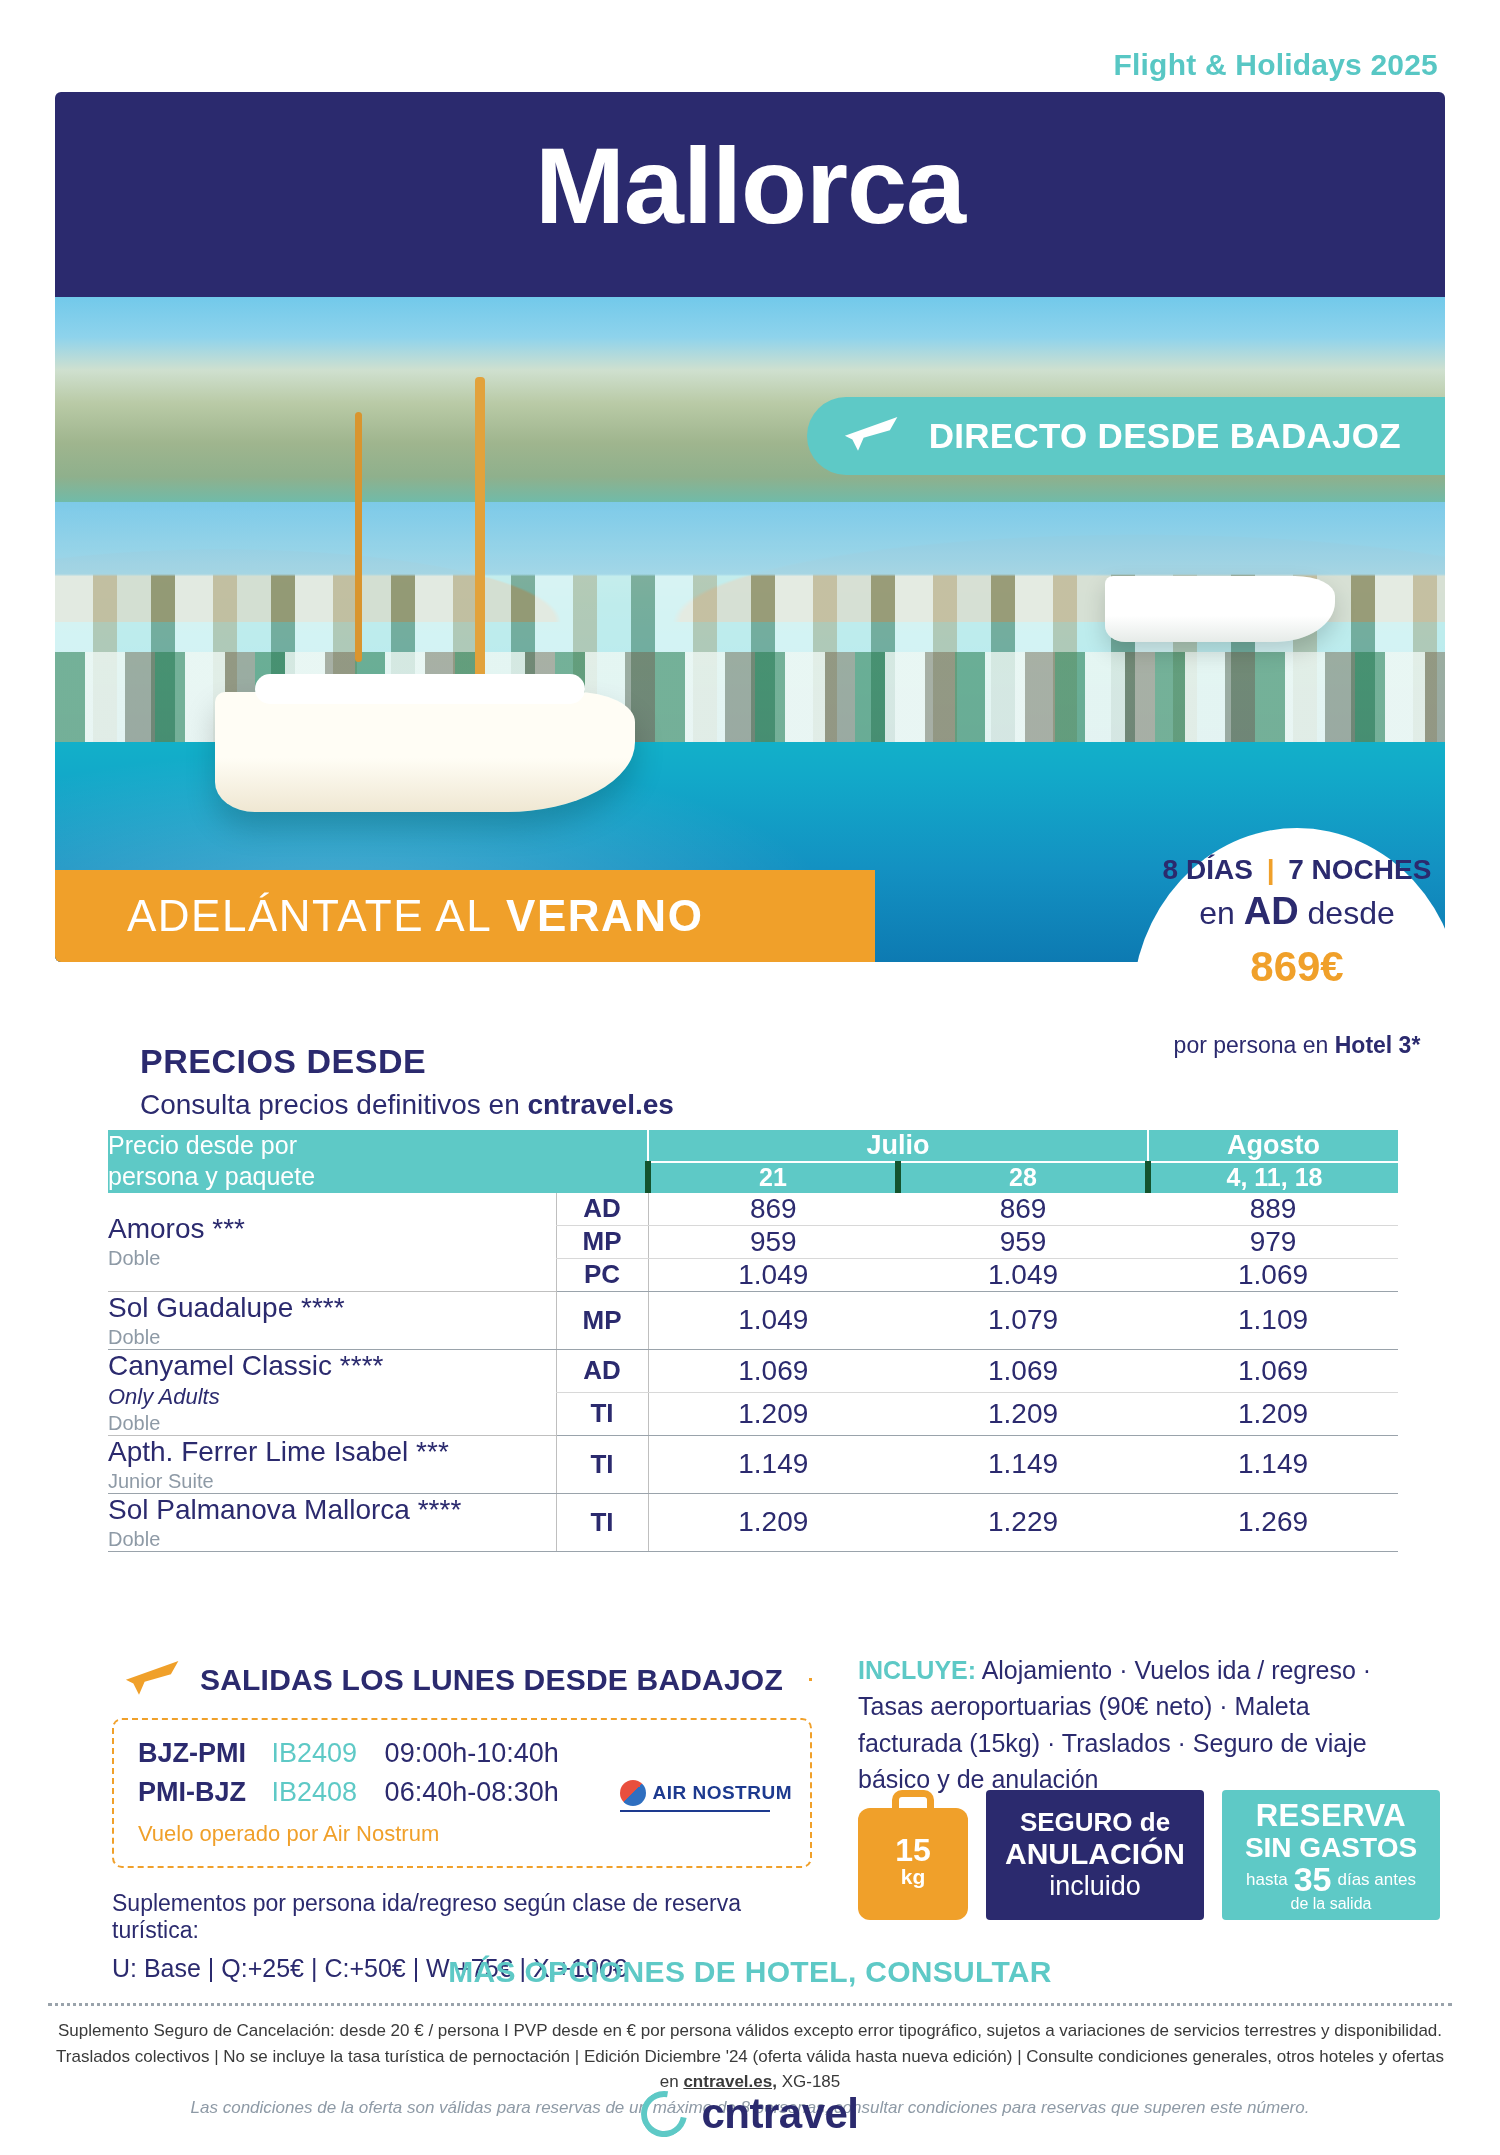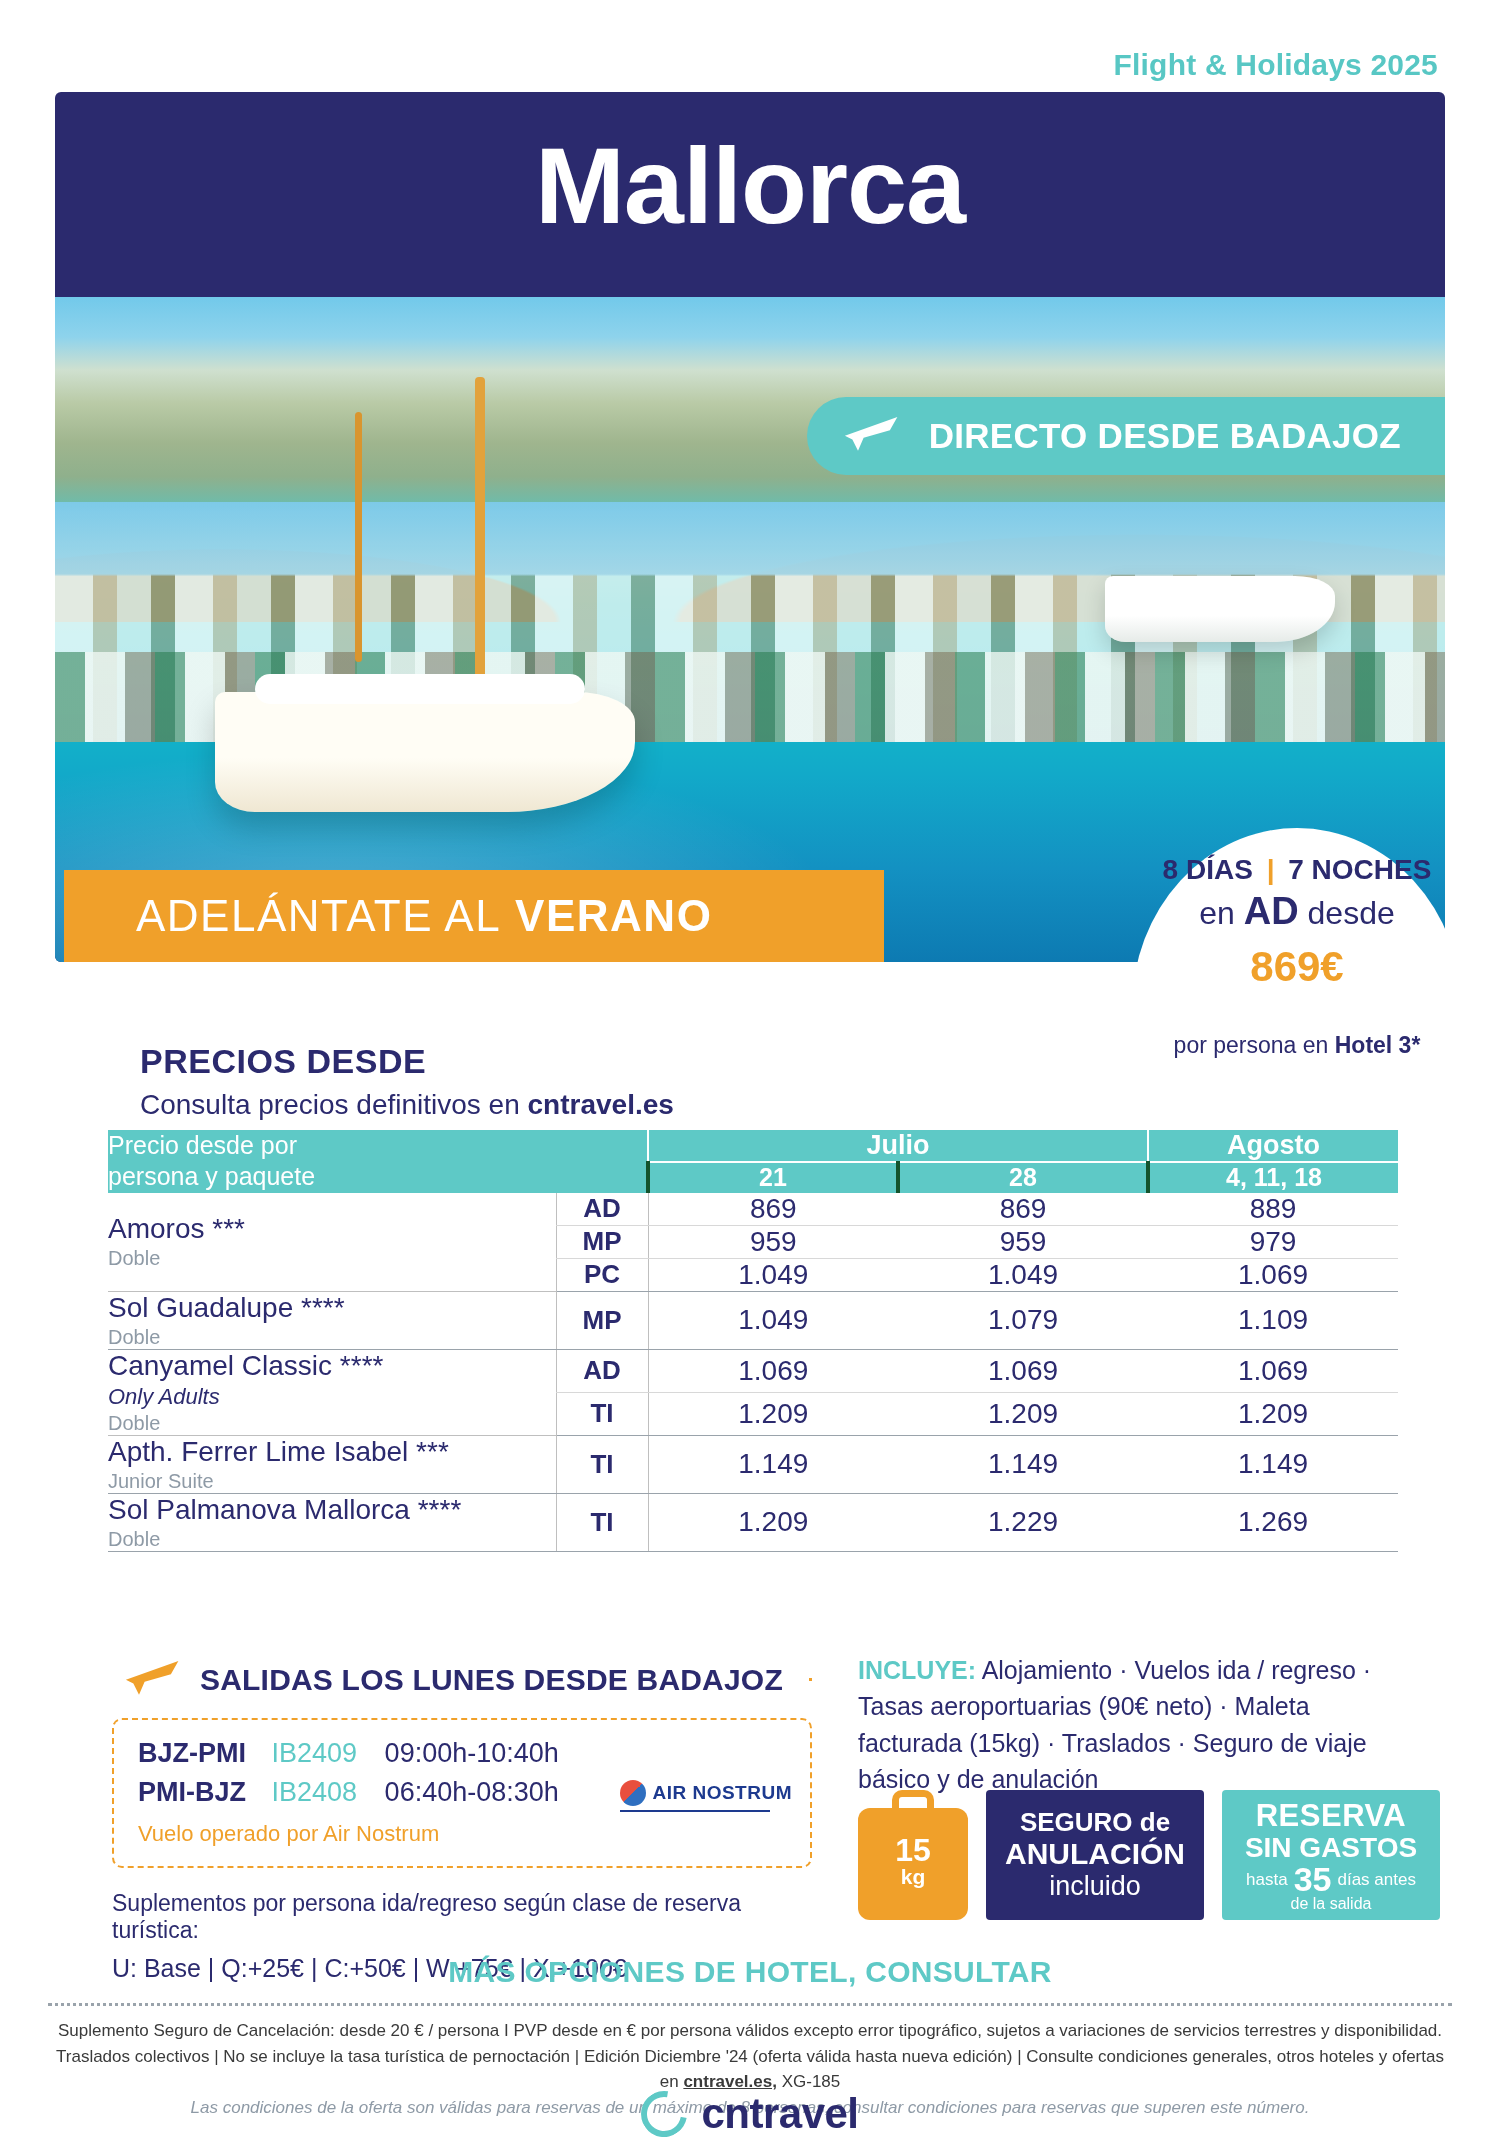--- a/index.html
+++ b/index.html
@@ -130,21 +130,21 @@
     height: 78px;
     padding: 0 44px 0 36px;
     display: flex; align-items: center; gap: 26px;
     border-radius: 44px 0 0 44px;
     font-size: 35px; font-weight: 700; letter-spacing: .3px;
   }
   .badge-direct svg { width: 60px; height: 42px; }
 
   .verano-band {
     position: absolute;
-    left: 9px; bottom: 0;
+    left: 0; bottom: 0;
     width: 820px; height: 92px;
     background: #f0a02a;
     display: flex; align-items: center;
     padding-left: 72px;
     color: #fff;
     font-size: 44px;
     letter-spacing: 1.5px;
   }
   .verano-band b { font-weight: 700; margin-left: 14px; }
 
@@ -200,21 +200,21 @@
     text-align:left; padding: 14px 0 14px 26px;
     font-size: 25px; font-weight: 400; line-height: 1.25;
     width: 520px; vertical-align: middle;
   }
   .th-month {
     font-size: 27px; font-weight: 700; text-align:center; padding: 10px 0;
     border-left: 2px solid #fff;
   }
   .th-day {
     font-size: 25px; font-weight: 700; text-align:center; padding: 10px 0;
-    border-left: 4px solid #14532d; border-top: 2px solid #fff;
+    border-left: 6px solid #14532d; border-top: 2px solid #fff;
   }
   .hotel-cell {
     padding: 10px 0 10px 26px;
     vertical-align: middle;
     border-bottom: 1px solid #bfbfbf;
   }
   .hotel-name { color:#2b2a6e; font-size: 28px; }
   .hotel-sub { color:#8e9aa6; font-size: 20px; margin-top: 2px; }
   .hotel-sub.italic { font-style: italic; color:#2b2a6e; font-size: 22px; }
   .reg-cell {

